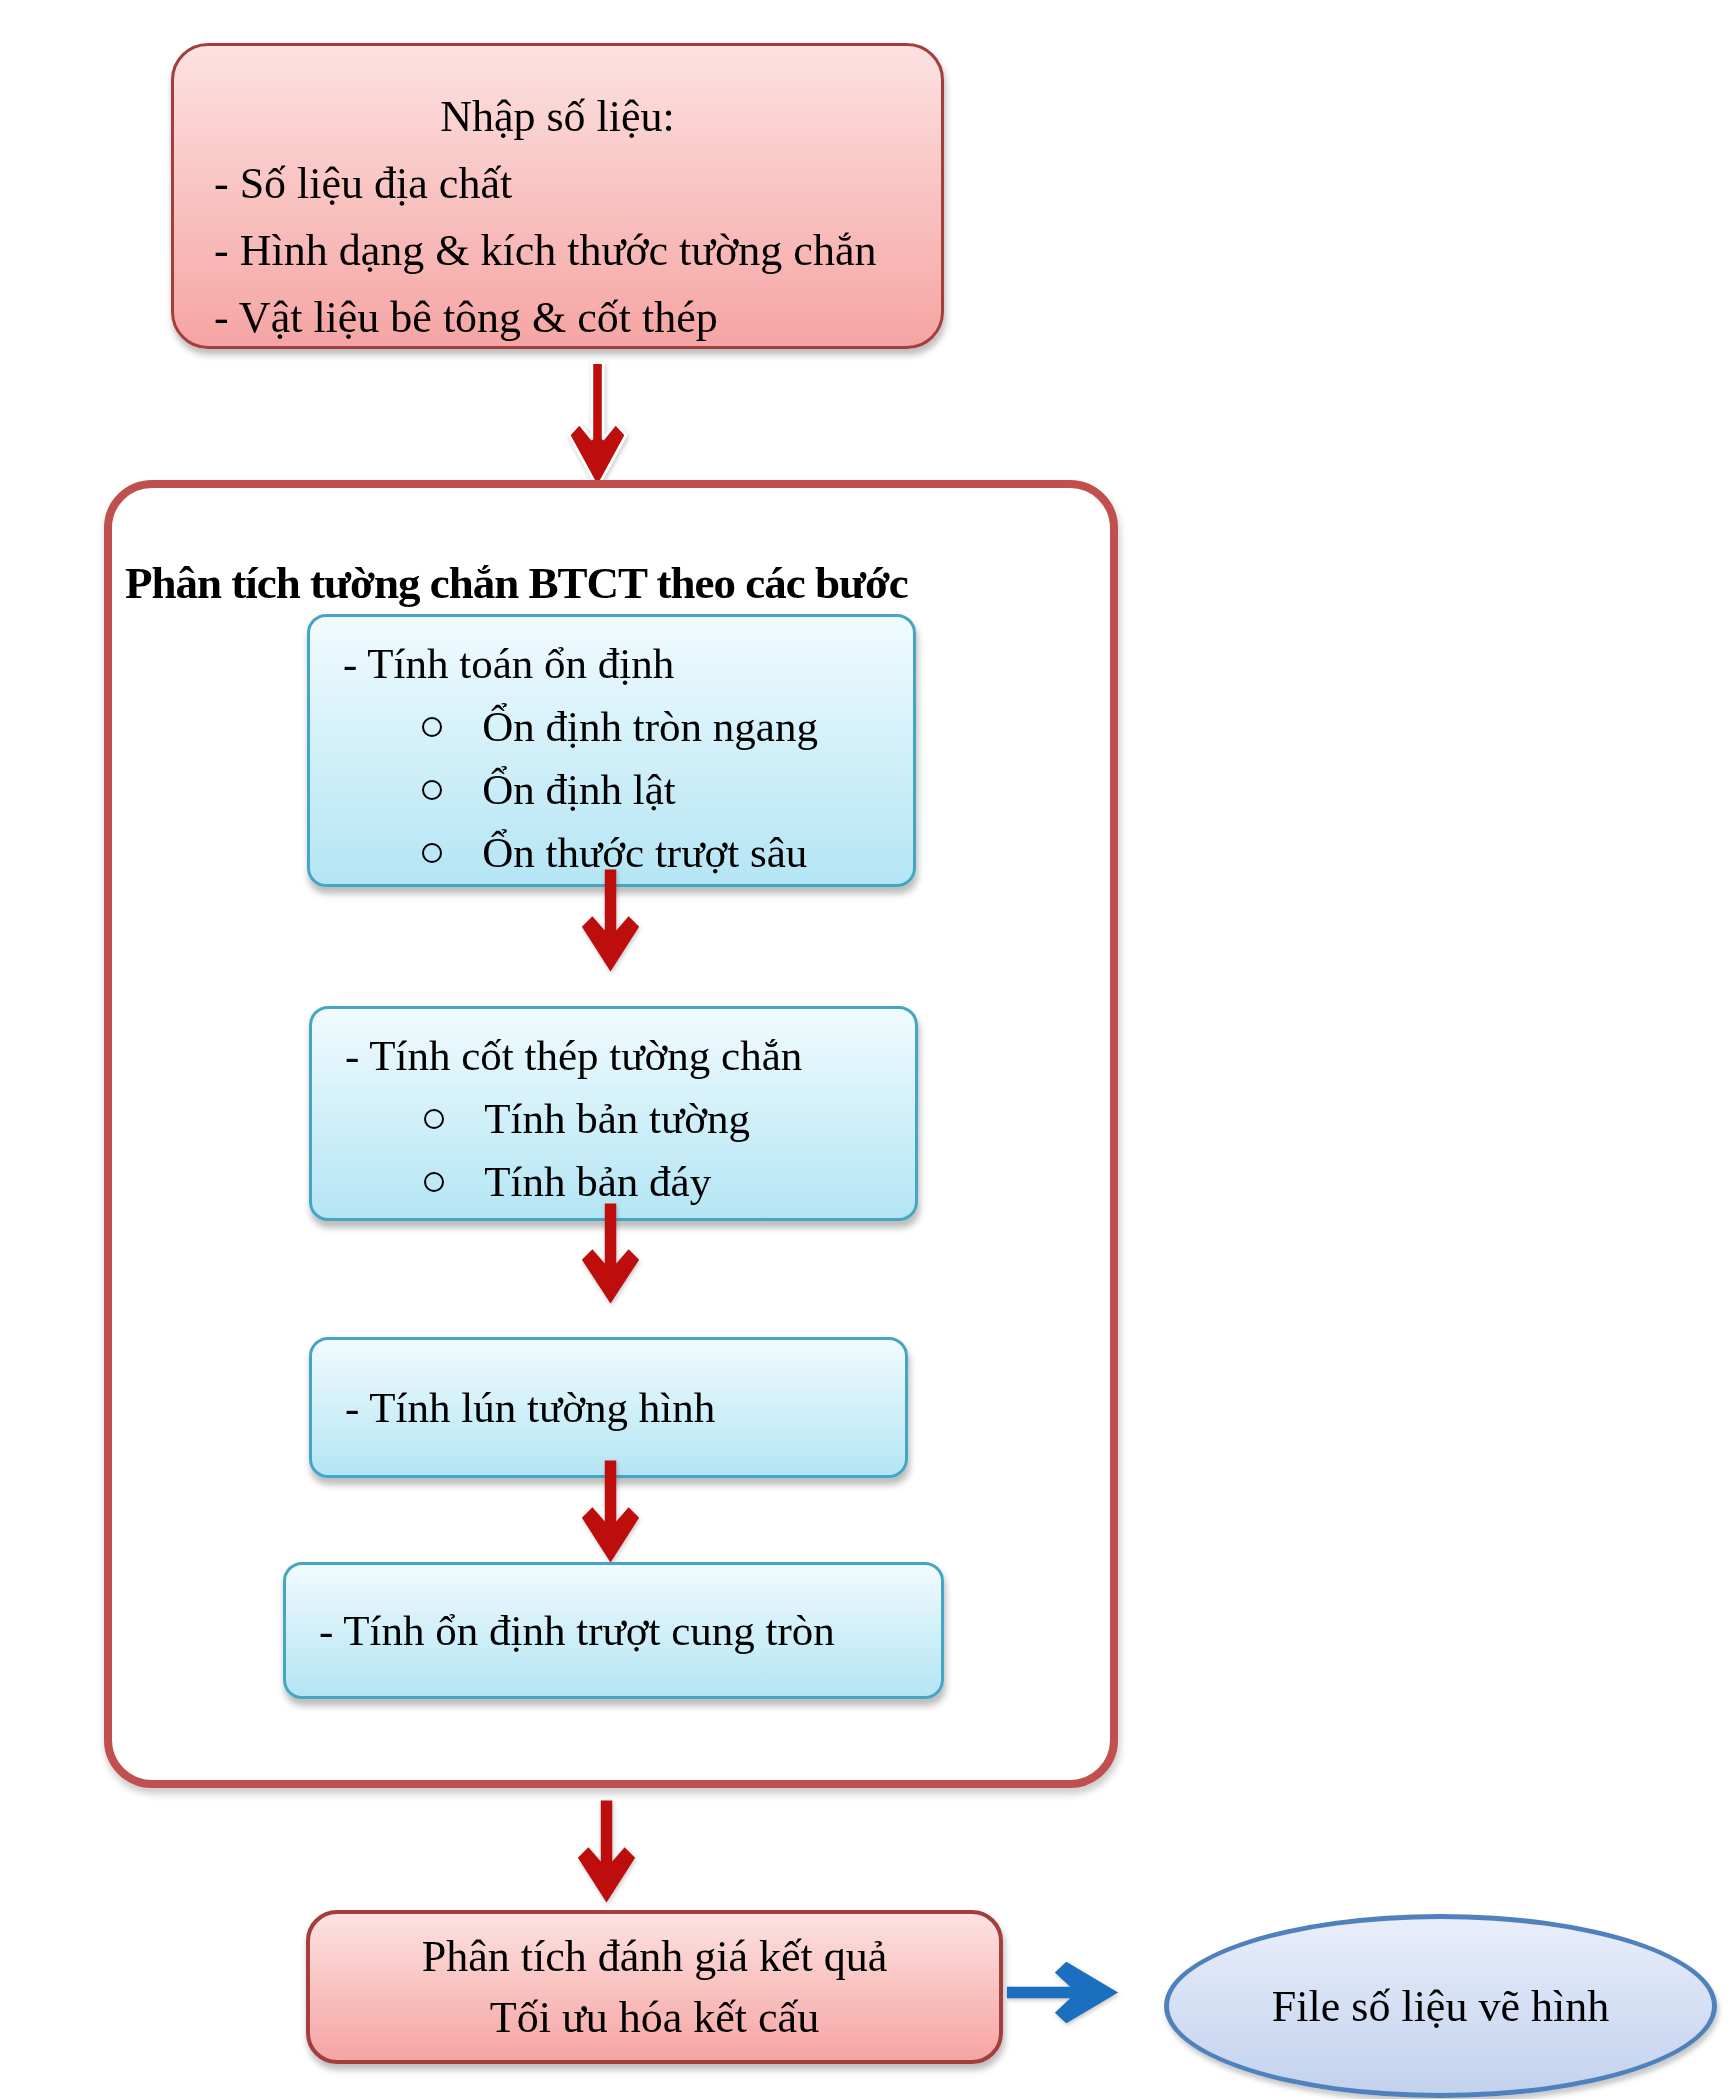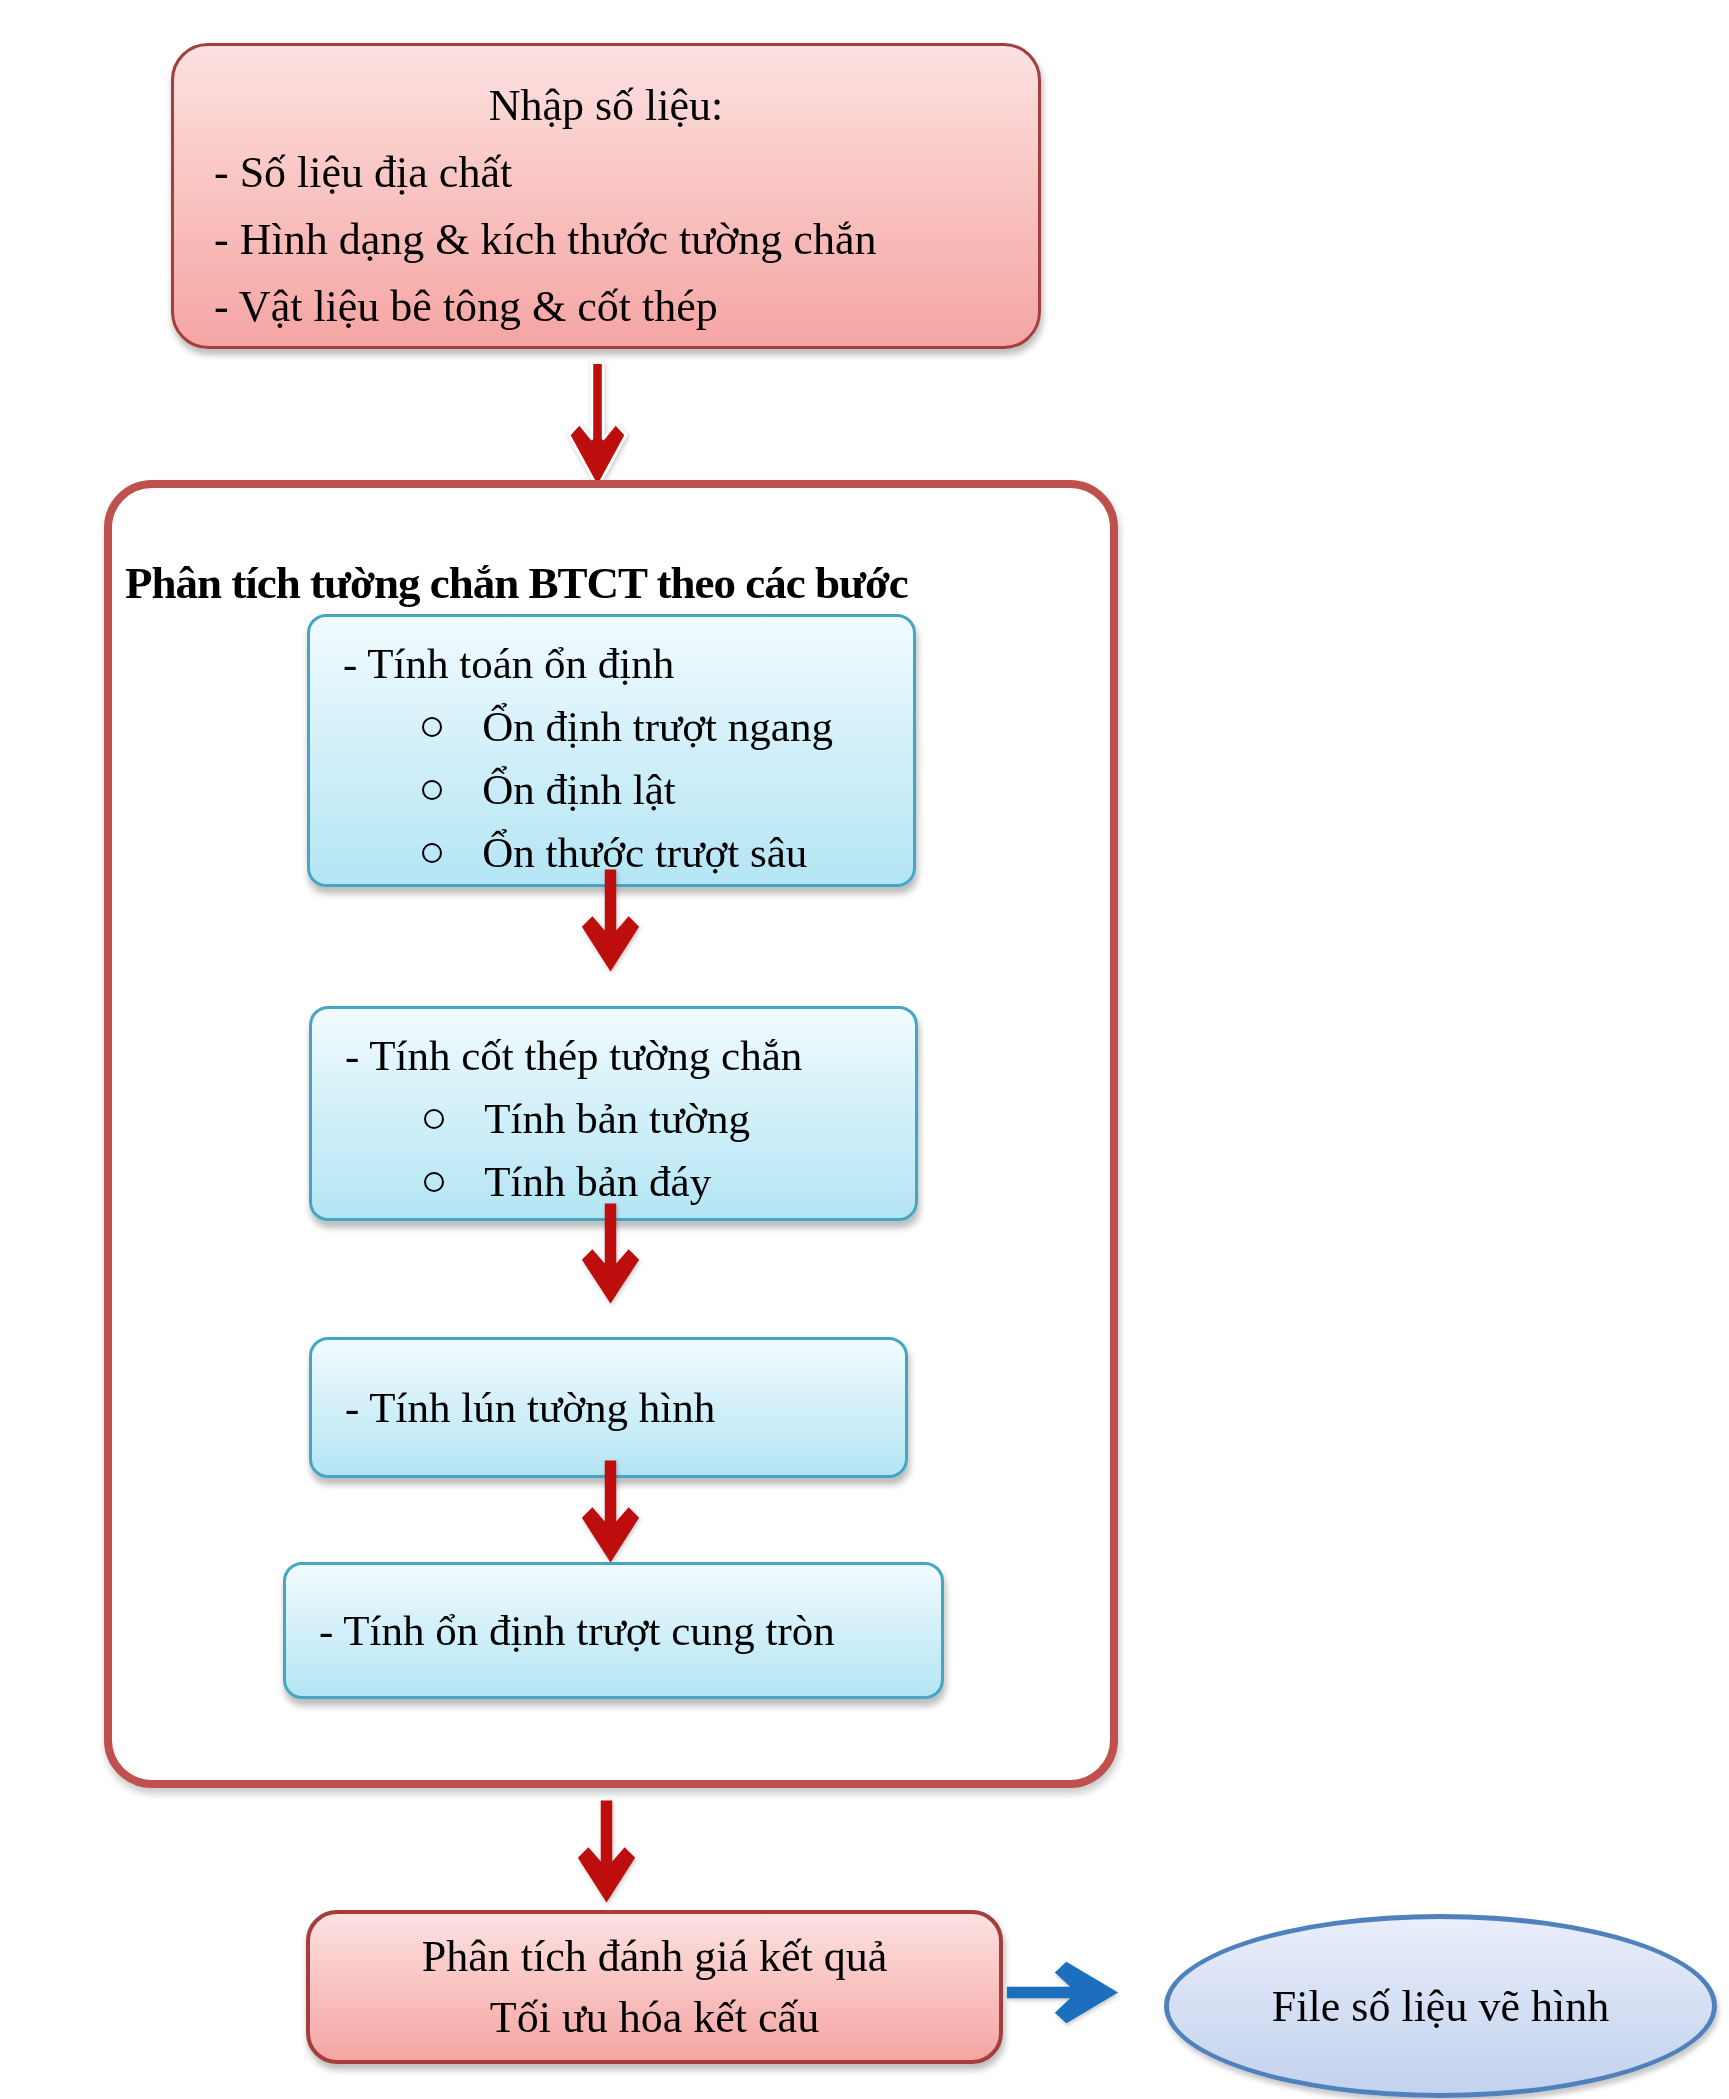--- a/index.html
+++ b/index.html
@@ -13,21 +13,21 @@
   }
   .box{position:absolute;box-sizing:border-box;}
 
   
   .pink-box{
     background:linear-gradient(180deg,#fcE2e1 0%,#f9c6c4 45%,#f5a5a3 100%);
     border:3.8px solid #a43e3c;
     border-radius:37px;
     box-shadow:1.9px 5.8px 6.7px rgba(110,110,110,.45);
   }
-  .input-box{left:171px;top:43px;width:870px;height:306px;padding:26px 40px;}
+  .input-box{left:171px;top:43px;width:773px;height:306px;padding:37px 40px;}
   .input-title{text-align:center;font-size:44px;line-height:67px;}
   .input-item{font-size:44px;line-height:67px;text-align:left;}
 
   
   .process-container{
     left:104px;top:480px;width:1014px;height:1308px;
     background:#ffffff;
     border:8.6px solid #c0504d;
     border-radius:48px;
     box-shadow:1.9px 5.8px 7.7px rgba(130,130,130,.4);
@@ -101,21 +101,21 @@
     </svg>
   </div>
 
   <div class="box process-container"></div>
   <div class="process-title">Phân tích tường chắn BTCT theo các bước</div>
 
   <div class="box cyan-box cyan-1">
     <div class="step-label">- Tính toán ổn định</div>
     <div class="sub-line">
       <span class="circle-bullet"></span>
-      <span>Ổn định trượt ngang</span>
+      <span>Ổn định tròn ngang</span>
     </div>
     <div class="sub-line">
       <span class="circle-bullet"></span>
       <span>Ổn định lật</span>
     </div>
     <div class="sub-line">
       <span class="circle-bullet"></span>
       <span>Ổn thước trượt sâu</span>
     </div>
   </div>

